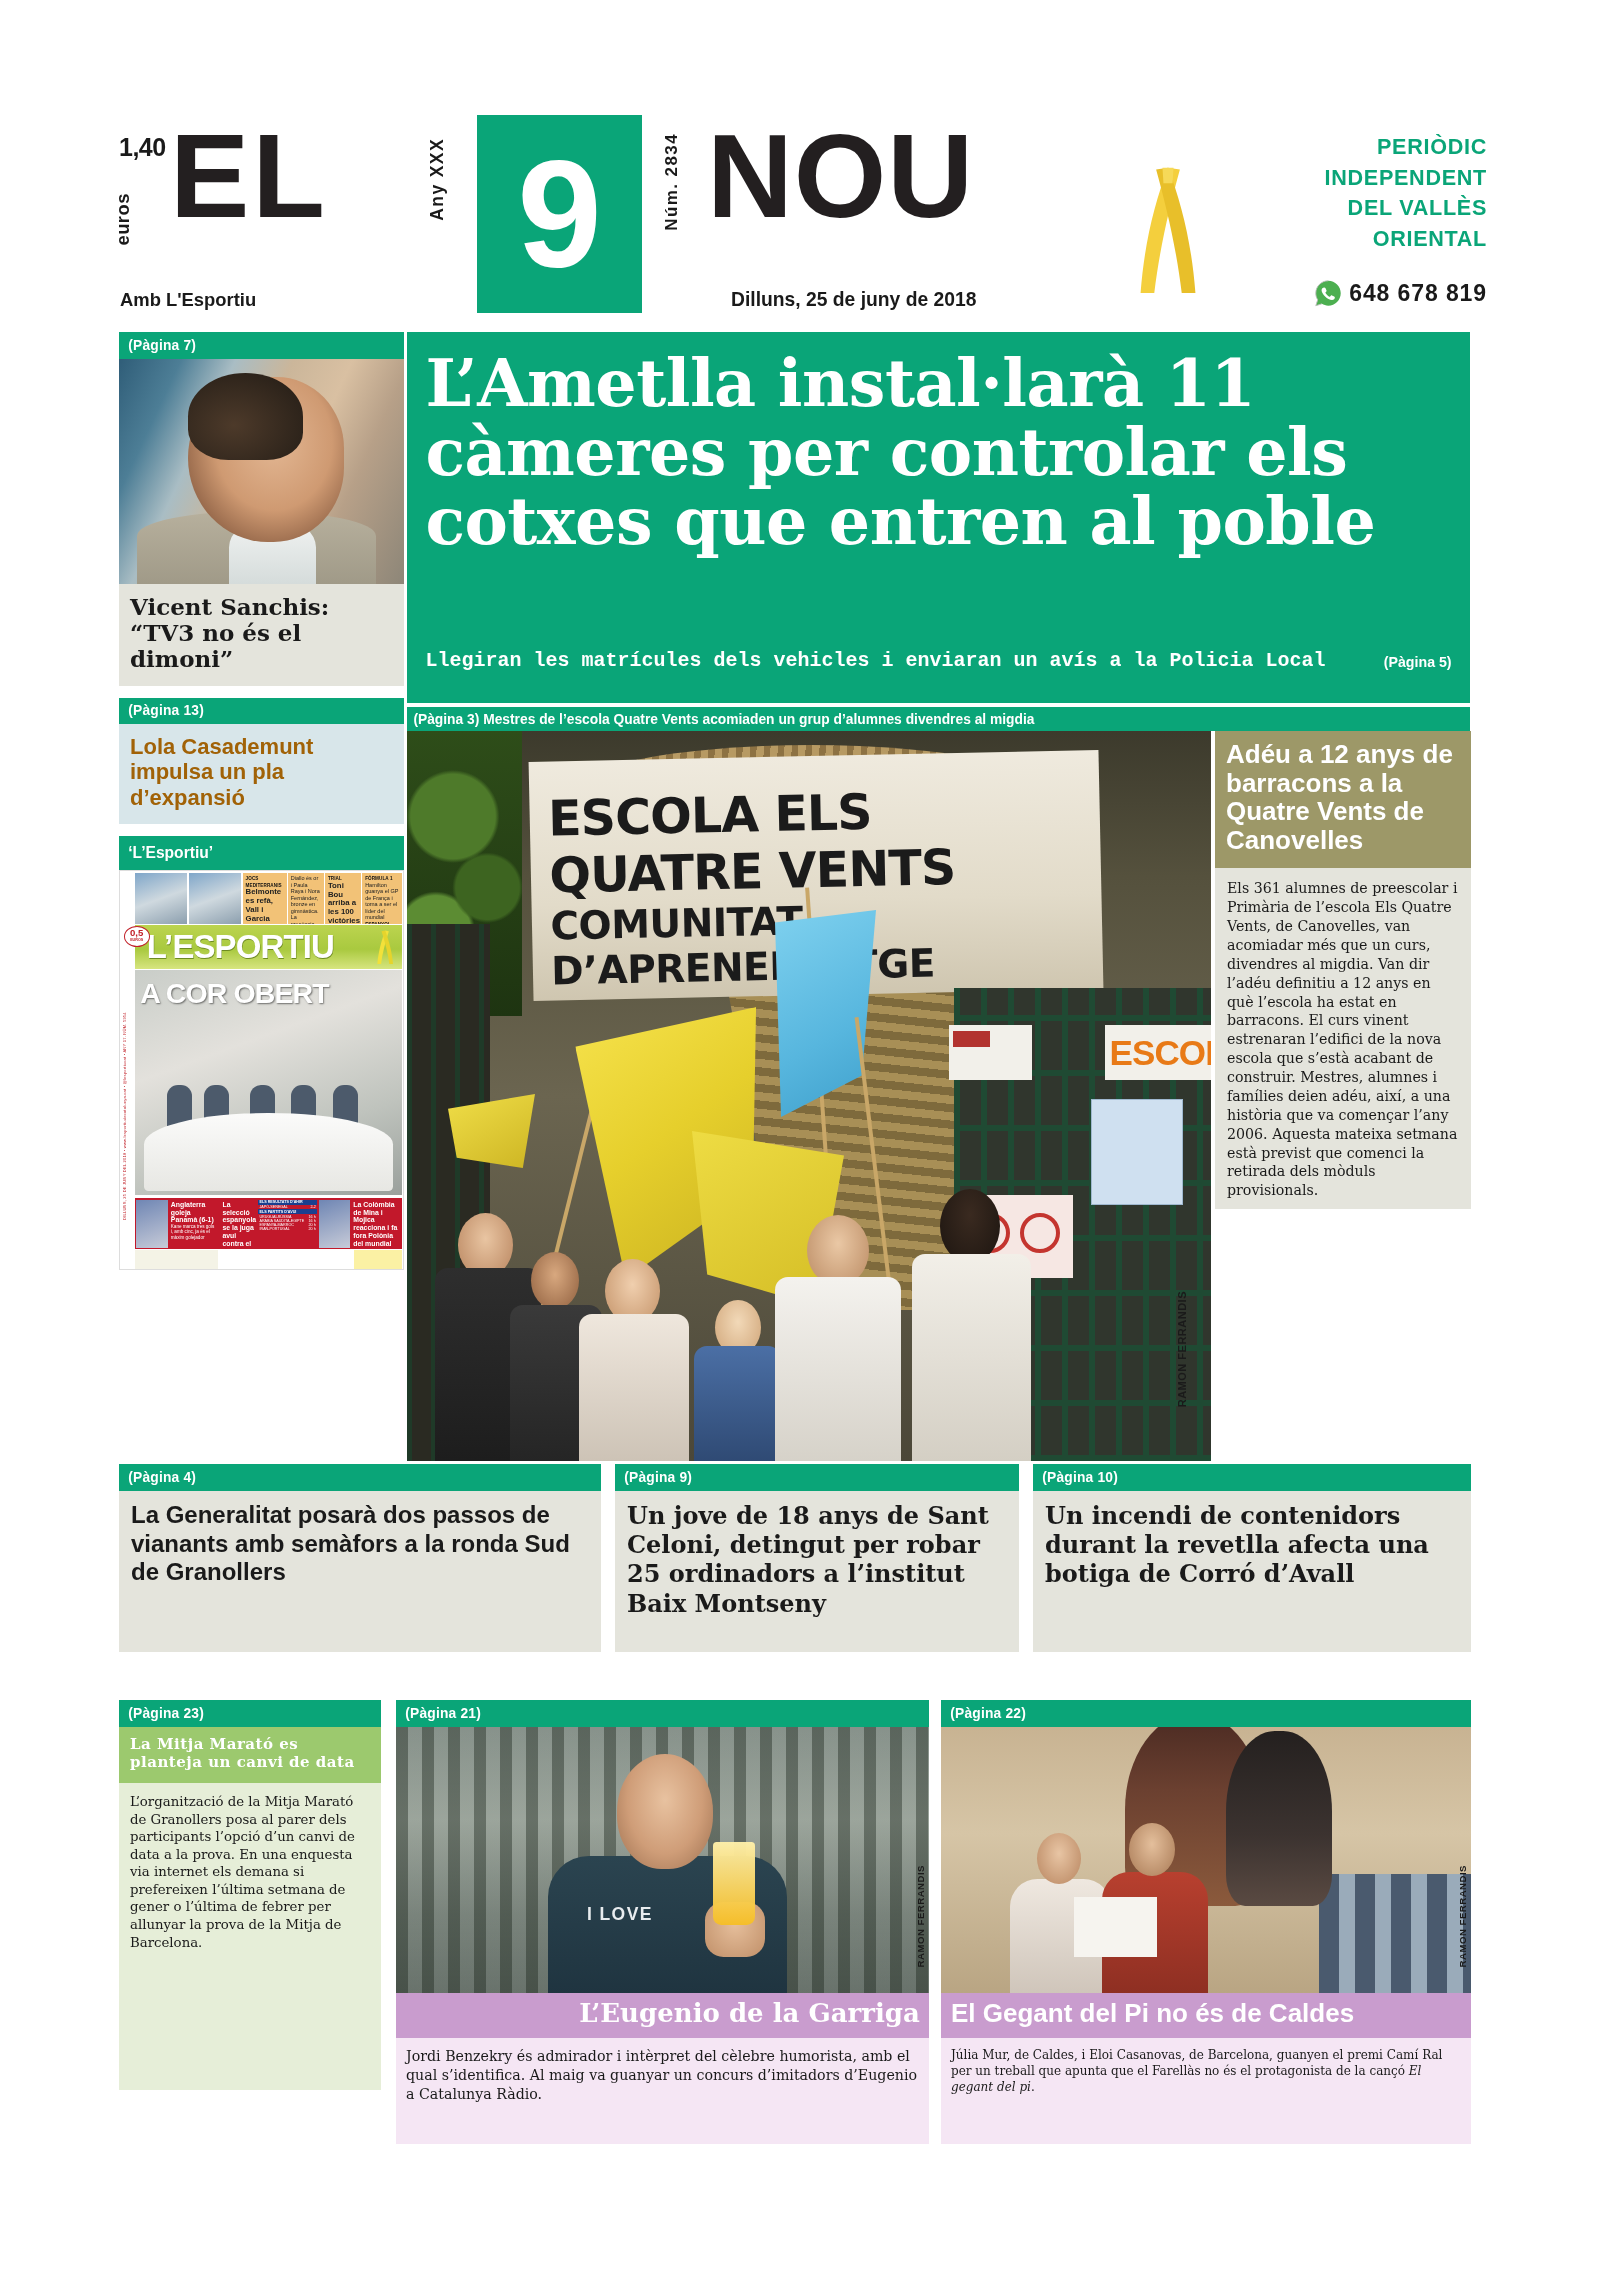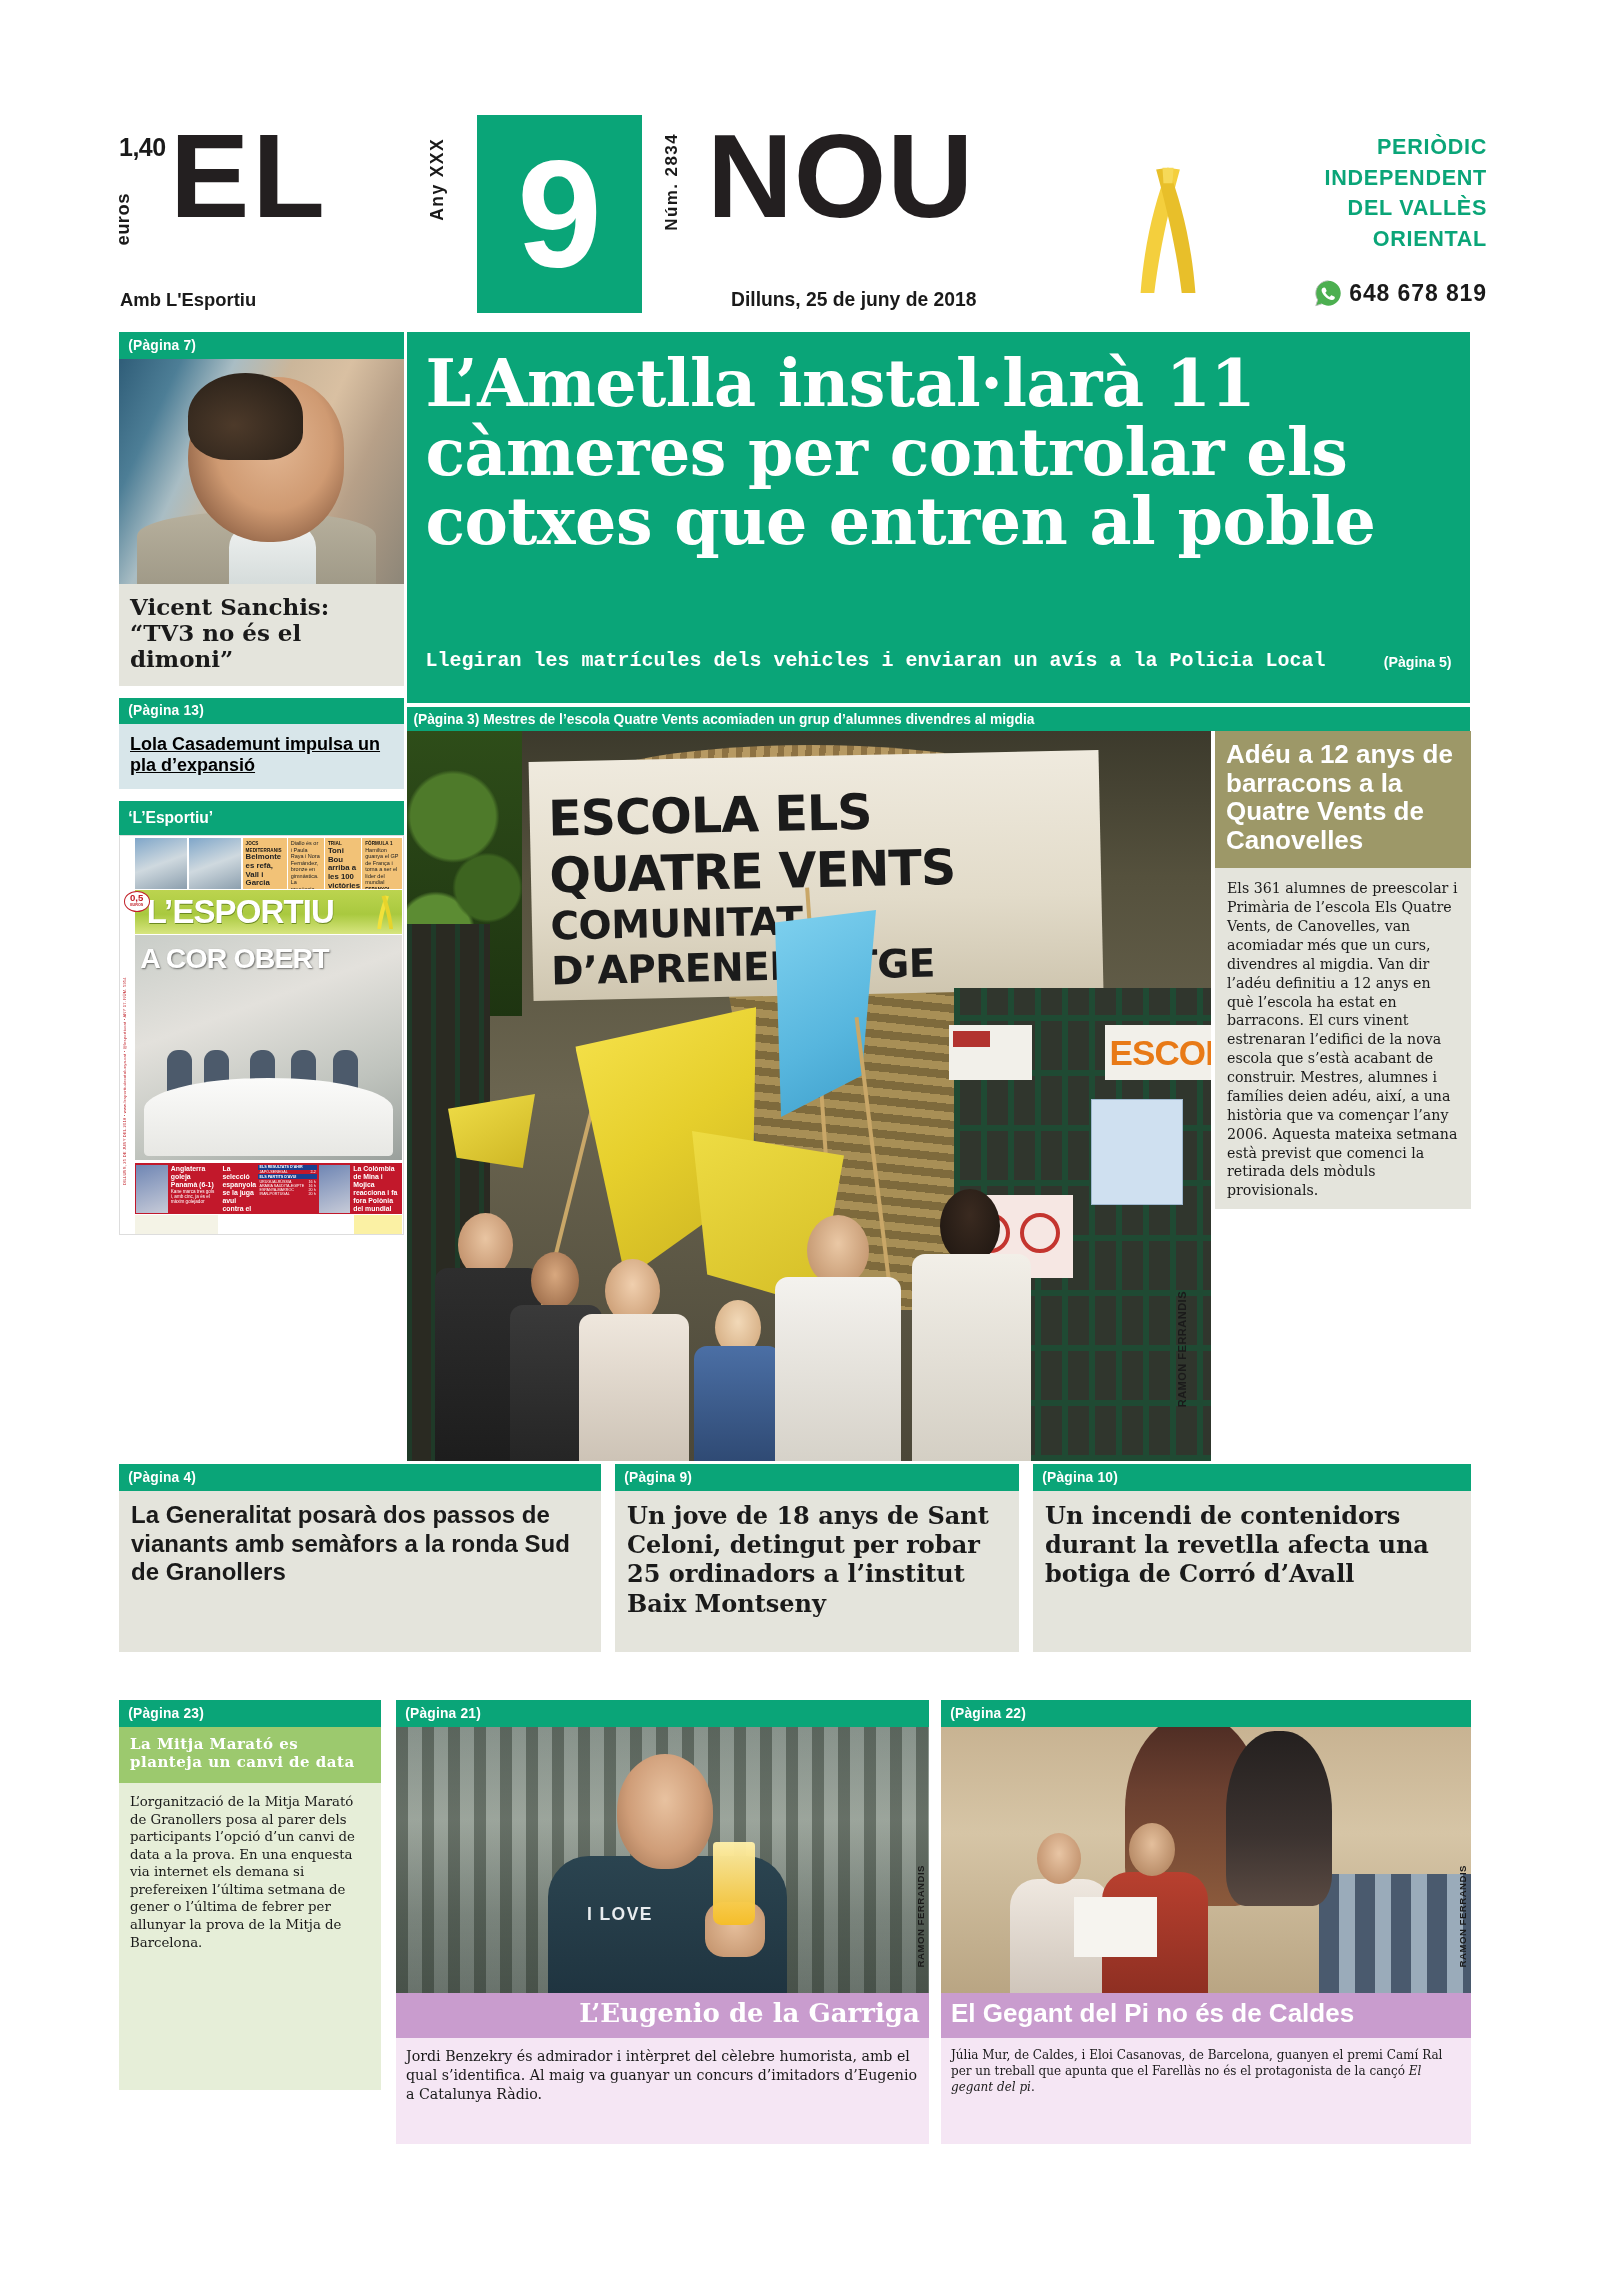--- a/index.html
+++ b/index.html
@@ -118,21 +118,21 @@
     background:#e4e4dc; padding:10px 11px 13px 11px;
   }
   .sanchis-head h2 {
     font-family:"DejaVu Serif", serif;
     font-size:23px; font-weight:bold; color:#1a1a1a; line-height:1.14;
   }
 
   .box-lola { width:285px; margin-top:12px; }
   .lola-body { background:#d8e6ea; padding:9.2px 11px 13px 11px; }
   .lola-body h2 {
-    font-size:18px; font-weight:bold; color:#000000; line-height:1.17;text-decoration:underline;
+    font-size:22px; font-weight:bold; color:#a16207; line-height:1.17;
   }
 
   .box-esportiu { width:285px; margin-top:12px; }
   .esportiu-label {
     background:#0aa578; color:#fff;
     font-size:15.6px; font-weight:bold;
     padding:7.8px 9.2px 8.7px 9.2px;
   }
   .esportiu-cover {
     width:285px; height:400px; background:#fff;

